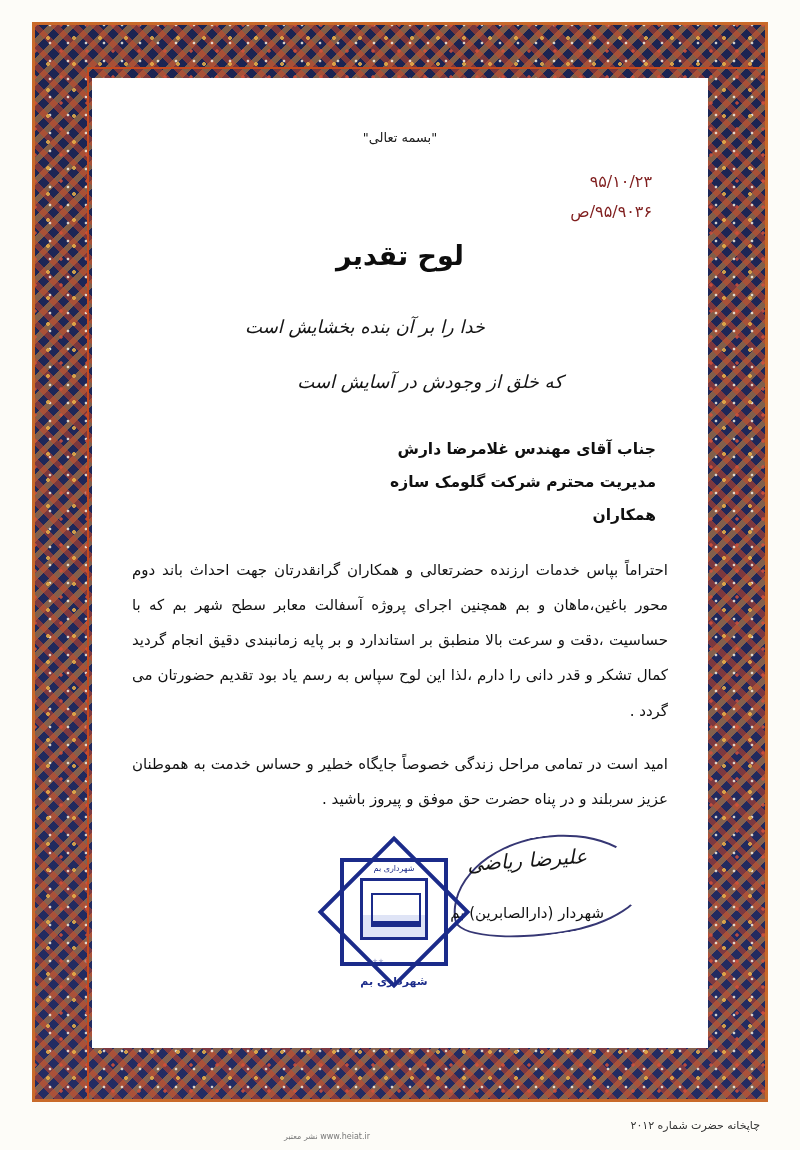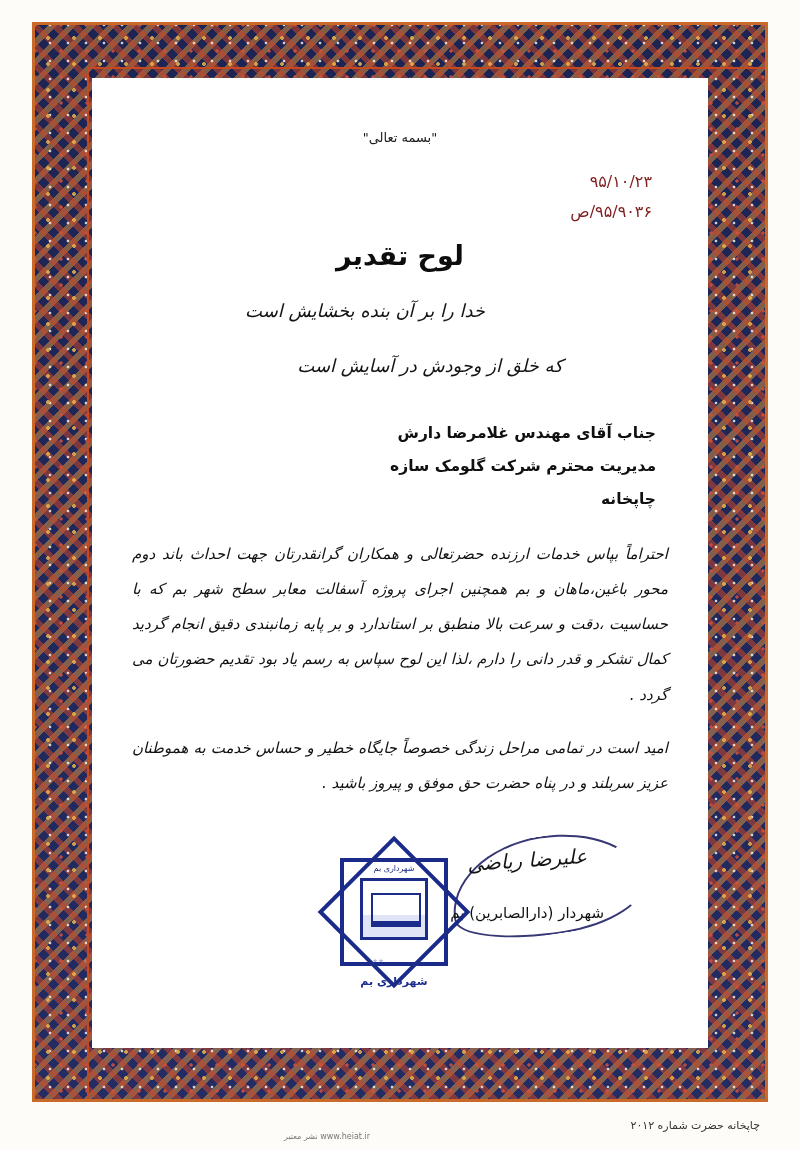--- a/index.html
+++ b/index.html
@@ -109,21 +109,21 @@
   .title {
     text-align: center;
     font-size: 27px;
     font-weight: bold;
     color: #0d0d0d;
     margin-top: 14px;
     letter-spacing: 1px;
   }
 
   .poem {
-    margin-top: 26px;
+    margin-top: 42px;
     direction: rtl;
   }
   .poem .hemistich {
     font-size: 18px;
     color: #141414;
     font-style: italic;
     font-family: "DejaVu Serif", serif;
     line-height: 1.6;
   }
   .poem .hemistich-1 { text-align: center; margin-right: 70px; }
@@ -145,21 +145,21 @@
   .body-text {
     margin-top: 20px;
     direction: rtl;
     text-align: justify;
     text-align-last: right;
     font-size: 15px;
     line-height: 2.35;
     color: #111;
     padding: 0 6px;
   }
-  .body-text p { margin: 0 0 18px 0; font-style: italic; }
+  .body-text p { margin: 0 0 18px 0; }
 
   
   .sign-area {
     position: absolute;
     right: 34px;
     bottom: 36px;
     width: 540px;
     height: 170px;
   }
   .signature {
@@ -306,21 +306,21 @@
     <div class="title">لوح تقدیر</div>
 
     <div class="poem">
       <div class="hemistich hemistich-1">خدا را بر آن بنده بخشایش است</div>
       <div class="hemistich hemistich-2">که خلق از وجودش در آسایش است</div>
     </div>
 
     <div class="addressee">
       <div class="ln">جناب آقای مهندس غلامرضا دارش</div>
       <div class="ln">مدیریت محترم شرکت گلومک سازه</div>
-      <div class="ln">چاپخانه</div>
+      <div class="ln">همکاران</div>
     </div>
 
     <div class="body-text">
       <p>احتراماً بپاس خدمات ارزنده حضرتعالی و همکاران گرانقدرتان جهت احداث باند دوم محور باغین،ماهان و بم همچنین اجرای پروژه آسفالت معابر سطح شهر بم که با حساسیت ،دقت و سرعت بالا منطبق بر استاندارد و بر پایه زمانبندی دقیق انجام گردید کمال تشکر و قدر دانی را دارم ،لذا این لوح سپاس به رسم یاد بود تقدیم حضورتان می گردد .</p>
       <p>امید است در تمامی مراحل زندگی خصوصاً جایگاه خطیر و حساس خدمت به هموطنان عزیز سربلند و در پناه حضرت حق موفق و پیروز باشید .</p>
     </div>
 
     <div class="sign-area">
 
       <div class="sig-swoosh"></div>

